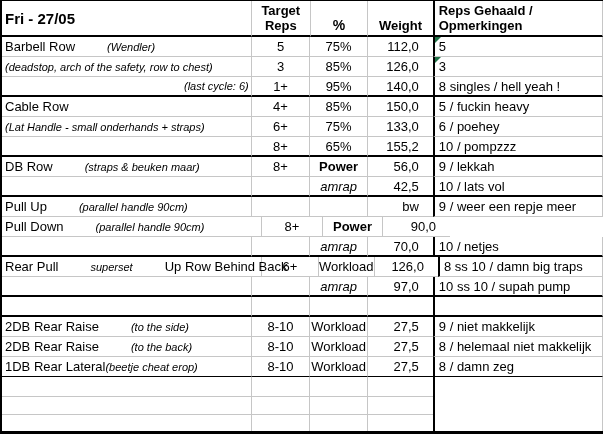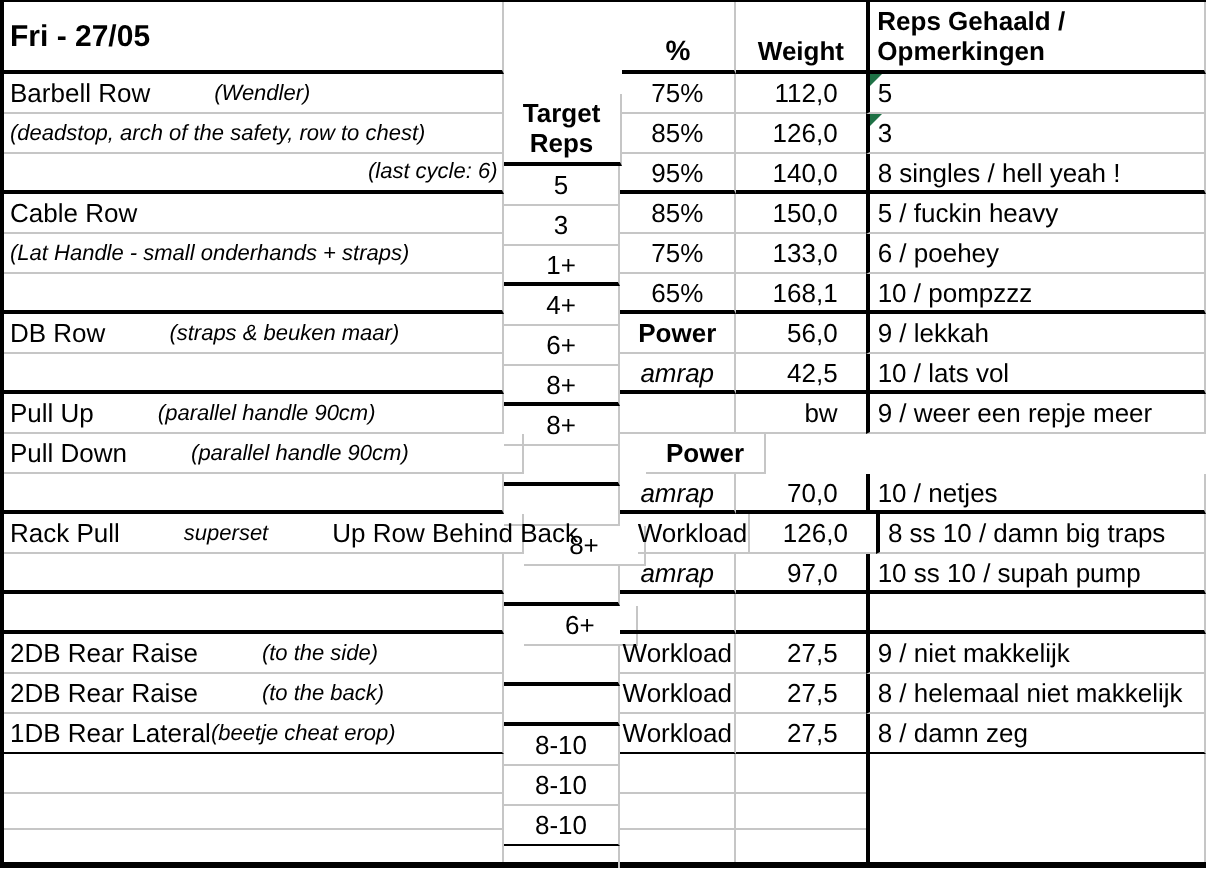--- a/index.html
+++ b/index.html
@@ -18,21 +18,21 @@
   .c{
     box-sizing:border-box;
     height:100%;
     display:flex;
     align-items:center;
     overflow:visible;
     white-space:nowrap;
     font-size:13px;
   }
   .cA{width:260px;border-right:1px solid #c6c6c6;padding-left:3px;text-align:center;}
-  .cB{width:61px;border-right:1px solid #c6c6c6;justify-content:center;margin-top:46px;}
+  .cB{width:61px;border-right:1px solid #c6c6c6;justify-content:center;}
   .cC{width:60px;border-right:1px solid #c6c6c6;justify-content:center;}
   .cD{width:67px;justify-content:flex-end;padding-right:14px;}
   .cE{width:177px;border-left:2px solid #000;border-right:1px solid #c6c6c6;padding-left:4px;position:relative;}
   .cF{flex:1;}
   .bb-l{border-bottom:1px solid #c6c6c6;gap:32px;}
   .bb-t{border-bottom:2px solid #000;}
   .bb-b{border-bottom:1px solid #000;}
   .hA{font-weight:bold;font-size:15px;}
   .hB{font-weight:bold;white-space:pre-line;justify-content:center;text-align:center;line-height:15px;}
   .hC{font-weight:bold;font-size:14px;justify-content:center;align-items:flex-end;padding-bottom:2px;}
@@ -124,21 +124,21 @@
         <div class="c cD bb-l">133,0</div>
         <div class="c cE bb-l">
           <span>6 / poehey</span>
         </div>
         <div class="c cF"></div>
       </div>
       <div class="row">
         <div class="c cA bb-t"></div>
         <div class="c cB bb-t">8+</div>
         <div class="c cC bb-t">65%</div>
-        <div class="c cD bb-t">168,1</div>
+        <div class="c cD bb-t">155,2</div>
         <div class="c cE bb-t">
           <span>10 / pompzzz</span>
         </div>
         <div class="c cF"></div>
       </div>
       <div class="row">
         <div class="c cA bb-l">
           <span class="nm">DB Row </span>
           <span class="it">(straps &amp; beuken maar)</span>
         </div>
@@ -173,35 +173,36 @@
         </div>
         <div class="c cF"></div>
       </div>
       <div class="row">
         <div class="c cA bb-l">
           <span class="nm">Pull Down </span>
           <span class="it">(parallel handle 90cm)</span>
         </div>
         <div class="c cB bb-l">8+</div>
         <div class="c cC bb-l bold">Power</div>
+        <div class="c cD bb-l">90,0</div>
         <div class="c cF"></div>
       </div>
       <div class="row">
         <div class="c cA bb-t"></div>
         <div class="c cB bb-t"></div>
         <div class="c cC bb-t ital">amrap</div>
         <div class="c cD bb-t">70,0</div>
         <div class="c cE bb-t">
           <span>10 / netjes</span>
         </div>
         <div class="c cF"></div>
       </div>
       <div class="row">
         <div class="c cA bb-l">
-          <span class="nm">Rack Pull </span>
+          <span class="nm">Rear Pull </span>
           <span class="it">superset</span>
           <span class="nm"> Up Row Behind Back</span>
         </div>
         <div class="c cB bb-l">6+</div>
         <div class="c cC bb-l">Workload</div>
         <div class="c cD bb-l">126,0</div>
         <div class="c cE bb-l">
           <span>8 ss 10 / damn big traps</span>
         </div>
         <div class="c cF"></div>

